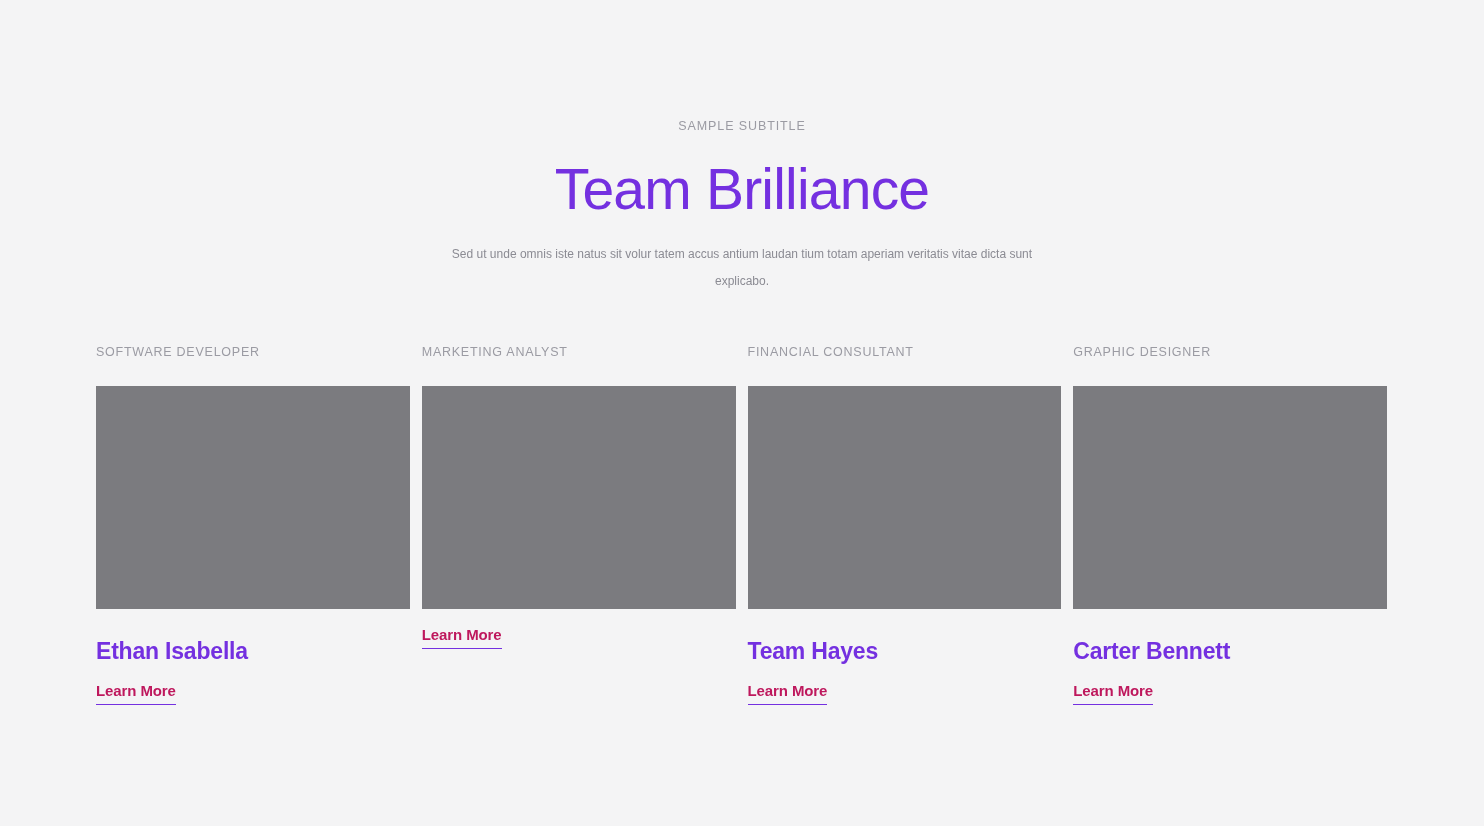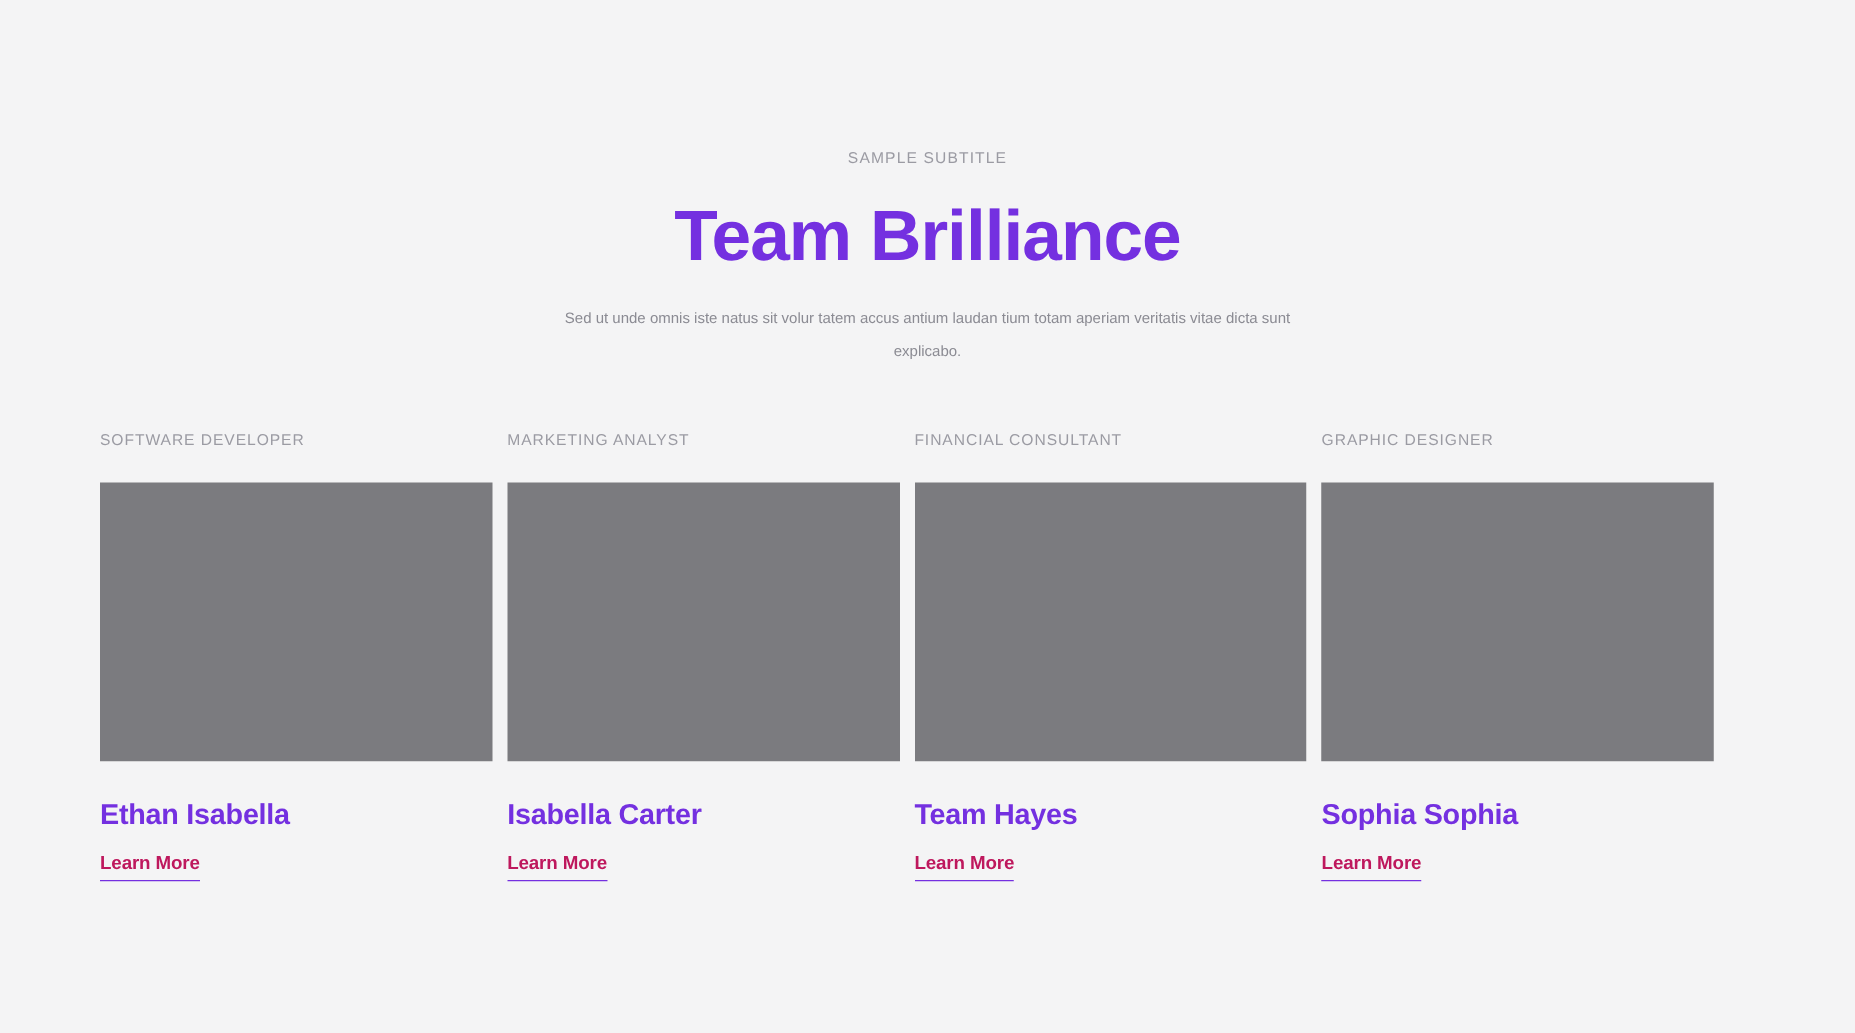--- a/index.html
+++ b/index.html
@@ -36,38 +36,38 @@
     color: #9b9ba3;
     text-transform: uppercase;
     line-height: 16px;
     font-weight: 400;
   }
 
   .headline {
     margin-top: 24px;
     font-size: 57px;
     line-height: 62px;
-    font-weight: 700;
+    font-weight: 400;
     color: #7430e0;
     letter-spacing: -0.8px;
   }
 
   .lede {
     margin: 21px auto 0 auto;
     width: 600px;
     font-size: 12px;
     line-height: 27px;
     color: #8b8b93;
     font-weight: 400;
   }
 
   
   .grid {
     position: absolute;
-    left: 80px;
+    left: 96px;
     top: 344px;
     width: 1291px;
     display: grid;
     grid-template-columns: repeat(4, 1fr);
     column-gap: 12px;
   }
 
   .card {
     display: flex;
     flex-direction: column;
@@ -133,32 +133,31 @@
     <div class="card">
       <div class="card-role">SOFTWARE DEVELOPER</div>
       <div class="card-photo"></div>
       <div class="card-name">Ethan Isabella</div>
       <a class="card-link">Learn More</a>
     </div>
 
     <div class="card">
       <div class="card-role">MARKETING ANALYST</div>
       <div class="card-photo"></div>
-      <div class="card-name">Isabella Carter</div>
       <a class="card-link">Learn More</a>
     </div>
 
     <div class="card">
       <div class="card-role">FINANCIAL CONSULTANT</div>
       <div class="card-photo"></div>
       <div class="card-name">Team Hayes</div>
       <a class="card-link">Learn More</a>
     </div>
 
     <div class="card">
       <div class="card-role">GRAPHIC DESIGNER</div>
       <div class="card-photo"></div>
-      <div class="card-name">Sophia Sophia</div>
+      <div class="card-name">Carter Bennett</div>
       <a class="card-link">Learn More</a>
     </div>
 
   </div>
 </div>
 
 </body></html>

